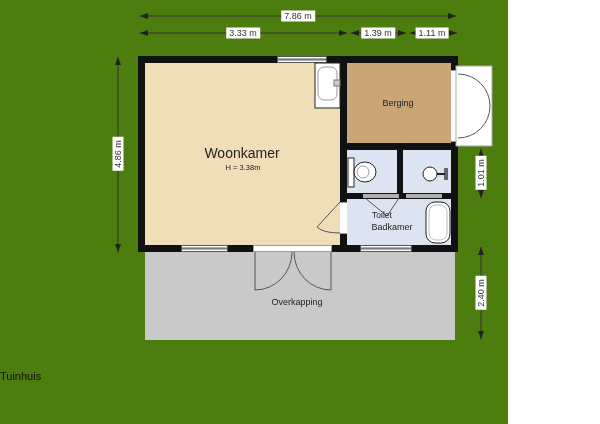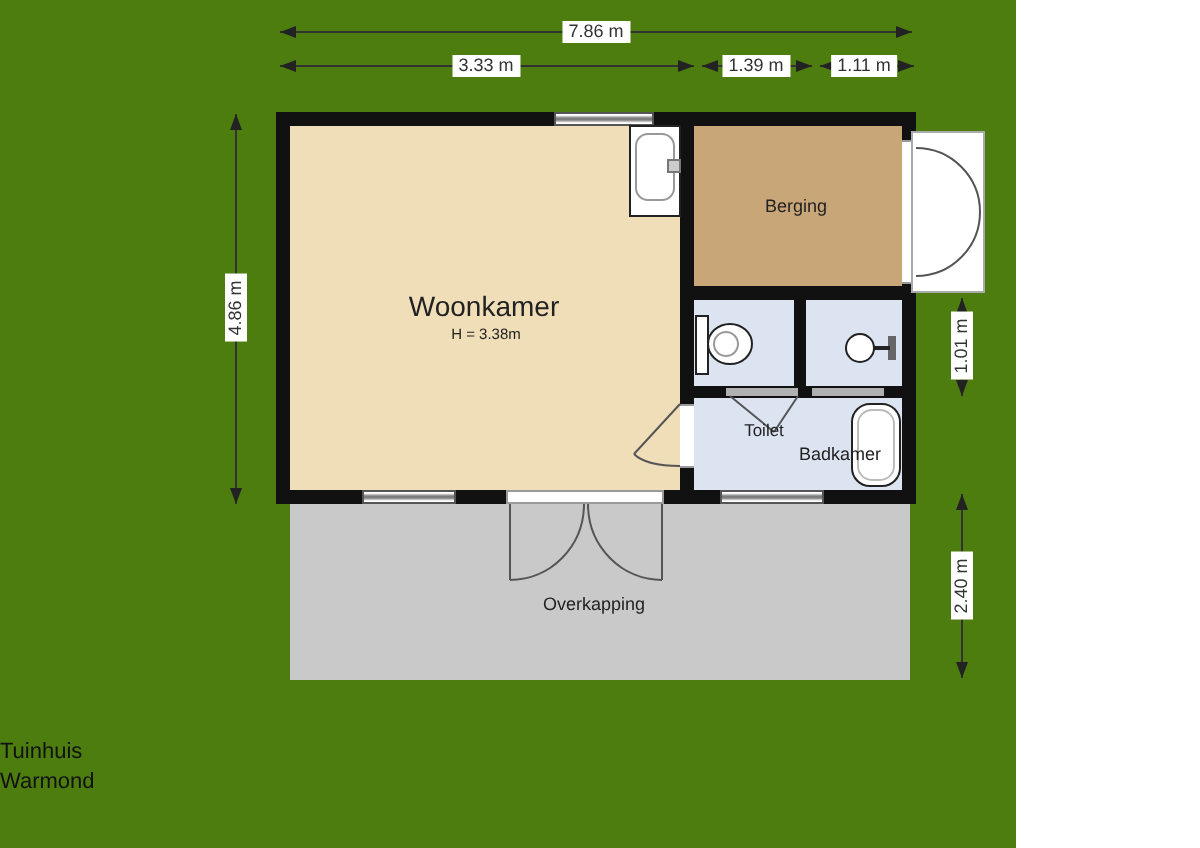--- a/index.html
+++ b/index.html
@@ -134,21 +134,20 @@
   <span class="dim-label" style="left:378px;top:33px;">1.39 m</span>
   <span class="dim-label" style="left:432px;top:33px;">1.11 m</span>
   <span class="dim-label vert" style="left:118px;top:154px;">4.86 m</span>
   <span class="dim-label vert" style="left:481px;top:173px;">1.01 m</span>
   <span class="dim-label vert" style="left:481px;top:293px;">2.40 m</span>
 
   <span class="room-label" style="left:242px;top:153px;font-size:14px;">Woonkamer</span>
   <span class="room-label" style="left:243px;top:167px;font-size:7.5px;">H = 3.38m</span>
   <span class="room-label" style="left:398px;top:103px;font-size:9px;">Berging</span>
   <span class="room-label" style="left:382px;top:184px;font-size:8.5px;margin-top:31px;">Toilet</span>
-  <span class="room-label" style="left:392px;top:227px;font-size:9px;margin-left:28px;">Badkamer</span>
+  <span class="room-label" style="left:392px;top:227px;font-size:9px;">Badkamer</span>
   <span class="room-label" style="left:297px;top:302px;font-size:9px;">Overkapping</span>
 
   <div class="footer">
     <div>Tuinhuis</div>
-    <div>Warmond</div>
   </div>
 
 </div>
 
 </body></html>

